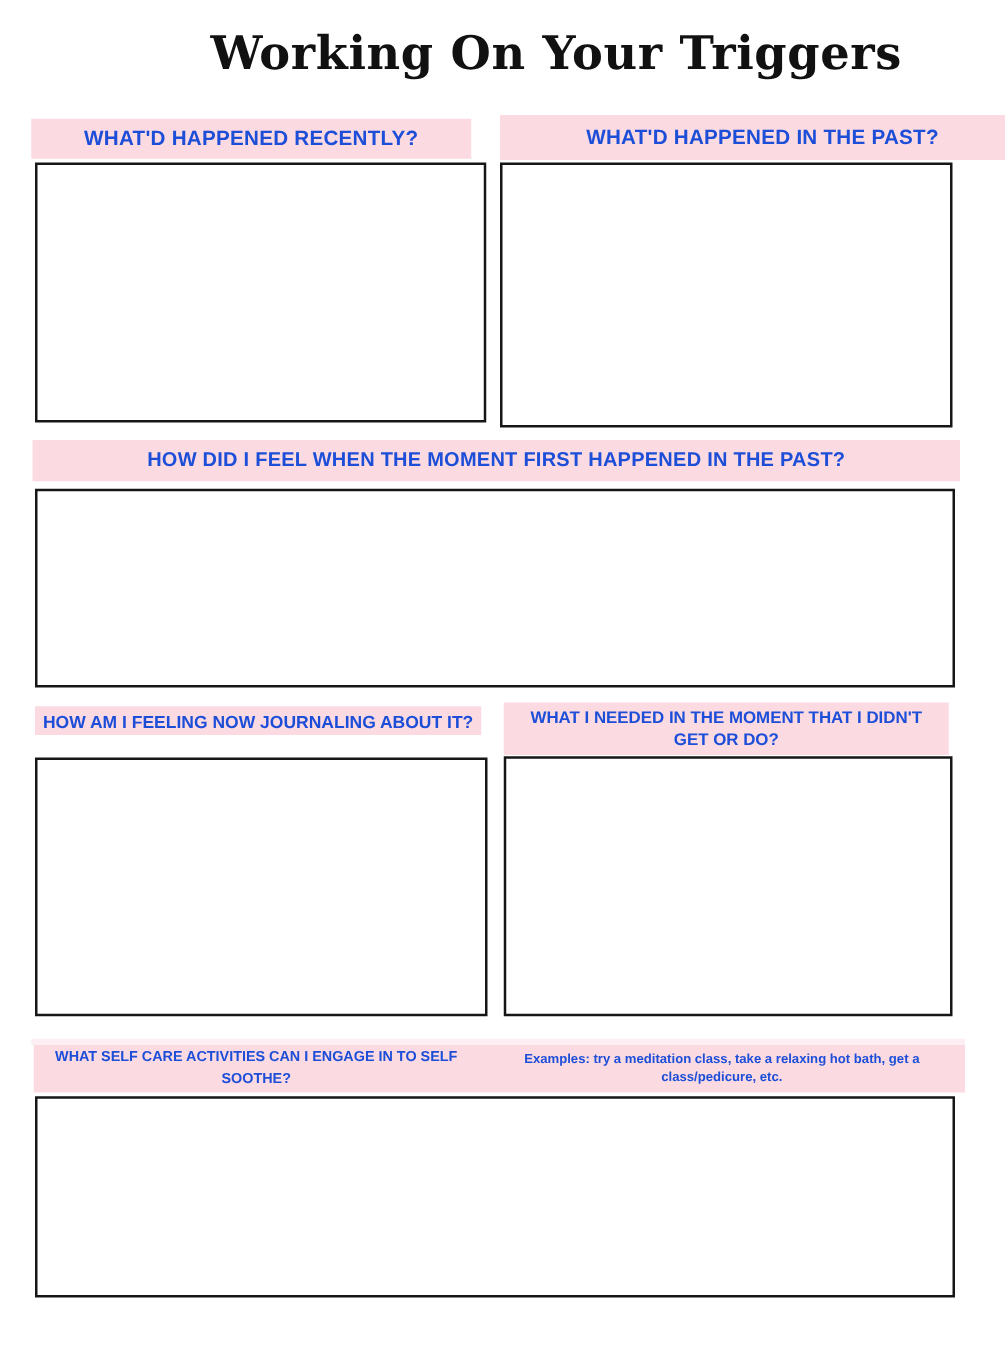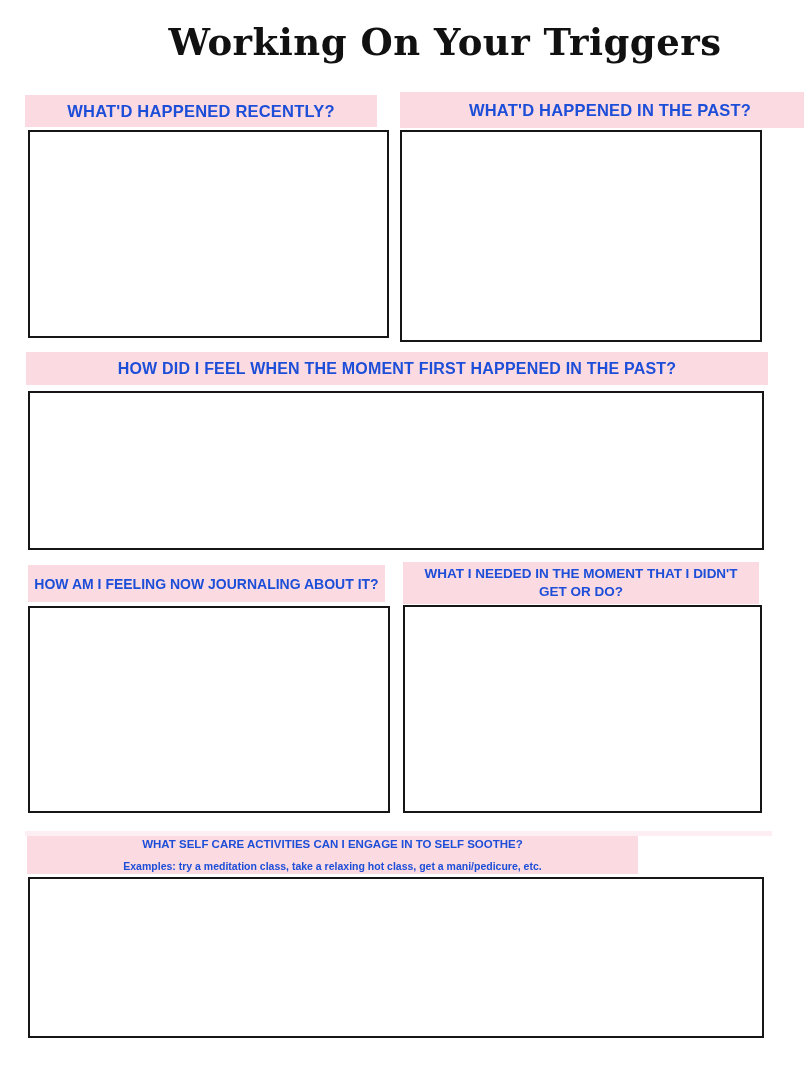--- a/index.html
+++ b/index.html
@@ -39,32 +39,32 @@
   }
   
   .hdr-recent   { left: 25px;  top: 95px;  width: 352px; height: 32px; font-size: 16.5px; letter-spacing: 0.2px; }
   .hdr-past     { left: 400px; top: 92px;  width: 420px; height: 36px; font-size: 16.5px; letter-spacing: 0.2px; }
   .box-recent   { left: 28px;  top: 130px; width: 361px; height: 208px; }
   .box-past     { left: 400px; top: 130px; width: 362px; height: 212px; }
   
   .hdr-first    { left: 26px;  top: 352px; width: 742px; height: 33px; font-size: 16px; letter-spacing: 0.2px; }
   .box-first    { left: 28px;  top: 391px; width: 736px; height: 159px; }
   
-  .hdr-now      { left: 28px;  top: 565px; width: 357px; height: 37px; font-size: 14px; }
+  .hdr-now      { left: 28px;  top: 565px; width: 357px; height: 23px; font-size: 14px; }
   .hdr-needed   { left: 403px; top: 562px; width: 356px; height: 42px; font-size: 13.5px; line-height: 1.35; padding: 2px 6px; }
   .box-now      { left: 28px;  top: 606px; width: 362px; height: 207px; }
   .box-needed   { left: 403px; top: 605px; width: 359px; height: 208px; }
   
   .faint-strip  {
     position: absolute;
     left: 25px; top: 831px; width: 747px; height: 5px;
     background: #fdeef3;
   }
   
-  .hdr-selfcare { left: 27px;  top: 836px; width: 611px; height: 38px; flex-direction: column; justify-content: space-between; line-height: 1.45; }
+  .hdr-selfcare { left: 27px;  top: 836px; width: 745px; height: 38px; justify-content: space-between; line-height: 1.45; }
   .hdr-selfcare .line1 { font-size: 11.5px; font-weight: 700; }
   .hdr-selfcare .line2 { font-size: 10.5px; font-weight: 700; }
   .box-selfcare { left: 28px;  top: 877px; width: 736px; height: 161px; }
 </style>
 </head>
 <body>
 
 <div>
 
   <h1 class="title">Working On Your Triggers</h1>
@@ -78,17 +78,17 @@
   <div class="box box-first"></div>
 
   <div class="hdr hdr-now">HOW AM I FEELING NOW JOURNALING ABOUT IT?</div>
   <div class="hdr hdr-needed">WHAT I NEEDED IN THE MOMENT THAT I DIDN'T GET OR DO?</div>
   <div class="box box-now"></div>
   <div class="box box-needed"></div>
 
   <div class="faint-strip"></div>
   <div class="hdr hdr-selfcare">
     <div class="line1">WHAT SELF CARE ACTIVITIES CAN I ENGAGE IN TO SELF SOOTHE?</div>
-    <div class="line2">Examples: try a meditation class, take a relaxing hot class, get a mani/pedicure, etc.</div>
+    <div class="line2">Examples: try a meditation class, take a relaxing hot bath, get a class/pedicure, etc.</div>
   </div>
   <div class="box box-selfcare"></div>
 
 </div>
 
 </body></html>

